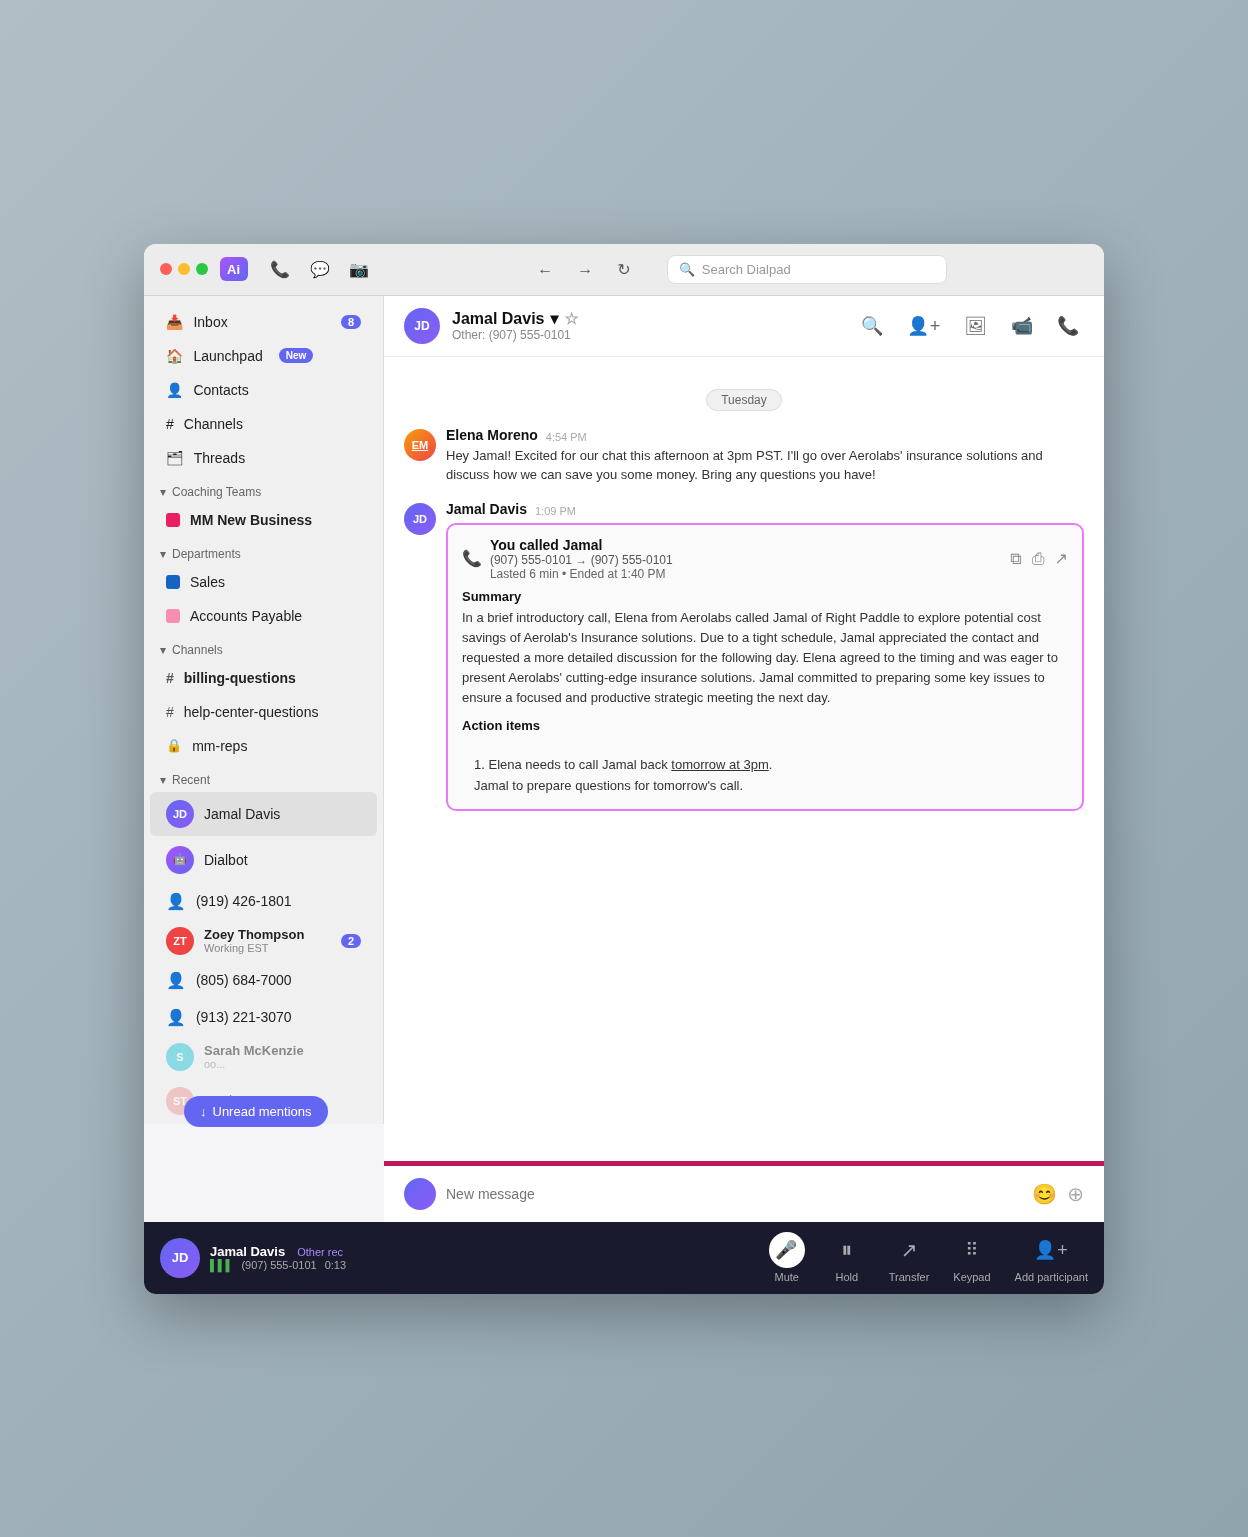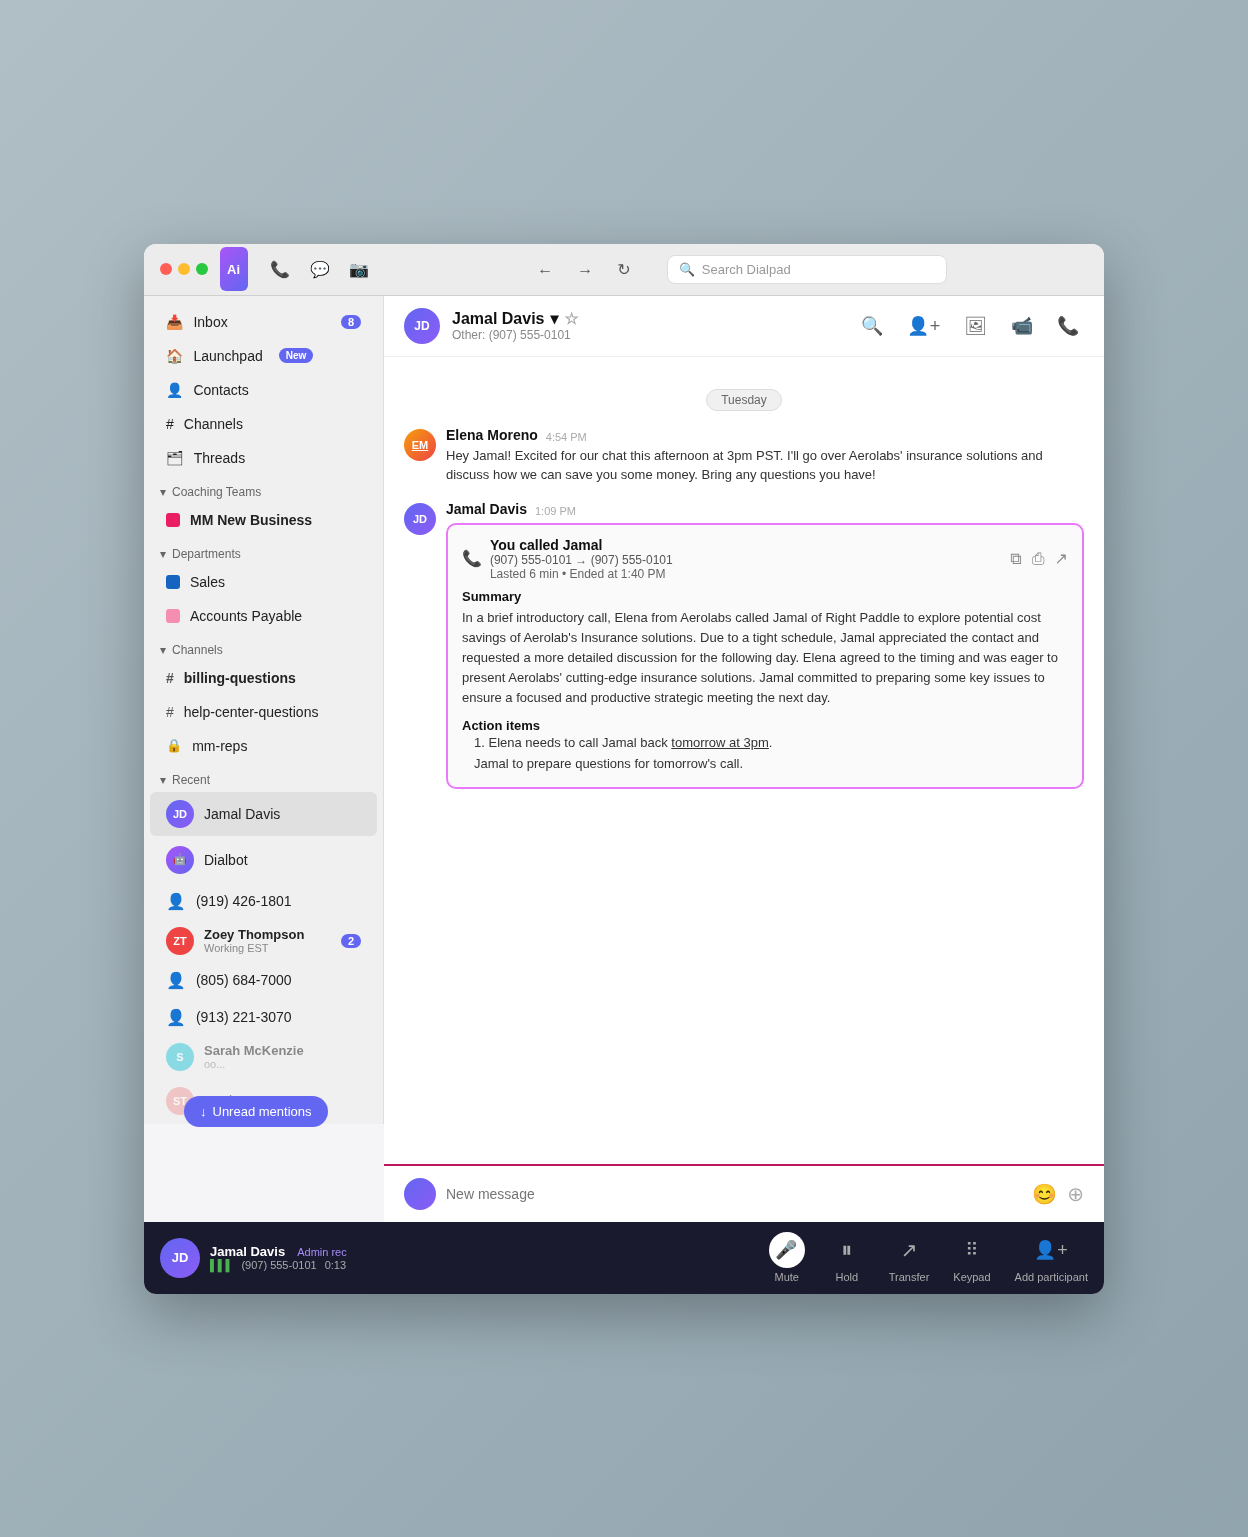--- a/index.html
+++ b/index.html
@@ -31,21 +31,21 @@
       gap: 12px;
       border-bottom: 1px solid #d0d0d0;
       flex-shrink: 0;
     }
     .traffic-lights { display: flex; gap: 6px; }
     .traffic-light { width: 12px; height: 12px; border-radius: 50%; }
     .tl-red { background: #ff5f57; }
     .tl-yellow { background: #ffbd2e; }
     .tl-green { background: #28c840; }
     .app-icon {
-      width: 28px; height: 44px; border-radius: 6px;
+      width: 28px; height: 24px; border-radius: 6px;
       background: linear-gradient(135deg, #a855f7, #6366f1);
       display: flex; align-items: center; justify-content: center;
       color: white; font-weight: bold; font-size: 13px;
     }
     .titlebar-nav { display: flex; gap: 8px; margin-left: 4px; }
     .titlebar-nav button {
       background: none; border: none; cursor: pointer;
       color: #555; font-size: 16px; padding: 4px 6px;
     }
     .nav-btn {
@@ -252,26 +252,26 @@
     .call-card-detail { font-size: 12px; color: #666; }
     .call-card-actions {
       margin-left: auto; display: flex; gap: 10px;
     }
     .call-card-btn {
       background: none; border: none; cursor: pointer; color: #888; font-size: 16px;
     }
     .call-card-route { font-size: 12px; color: #555; }
     .summary-title { font-size: 13px; font-weight: 700; color: #111; margin-bottom: 4px; }
     .summary-text { font-size: 13px; color: #333; line-height: 1.55; margin-bottom: 10px; }
-    .action-items-title { font-size: 13px; font-weight: 700; color: #111; margin-bottom: 0; }
+    .action-items-title { font-size: 13px; font-weight: 700; color: #111; margin-bottom: 22px; }
     .action-item { font-size: 13px; color: #333; margin-left: 12px; line-height: 1.6; }
     .underline { text-decoration: underline; }
     
     .message-input-area {
-      border-top: 2px solid #be185d;
+      border-top: 5px solid #be185d;
       padding: 12px 20px;
       display: flex;
       align-items: center;
       gap: 10px;
       flex-shrink: 0;
     }
     .input-avatar {
       width: 32px; height: 32px; border-radius: 50%;
       background: #6366f1; flex-shrink: 0;
     }
@@ -561,21 +561,21 @@
     </div>
   </div>
 
   <div class="call-bar">
     <div class="call-avatar" style="background:linear-gradient(135deg,#6366f1,#8b5cf6);display:flex;align-items:center;justify-content:center;color:white;font-size:13px;font-weight:700;border-radius:50%;">
       JD
     </div>
     <div class="call-info">
       <div style="display:flex;align-items:center;gap:6px;">
         <span class="call-name">Jamal Davis</span>
-        <span class="call-admin">Admin rec</span>
+        <span class="call-admin">Other rec</span>
       </div>
       <div style="display:flex;align-items:center;gap:8px;">
         <span style="color:#4caf50;font-size:11px;">▌▌▌</span>
         <span class="call-detail">(907) 555-0101</span>
         <span class="call-detail">0:13</span>
       </div>
     </div>
     <div class="call-actions">
       <div class="call-action">
         <div class="call-action-icon mute-active">🎤</div>

